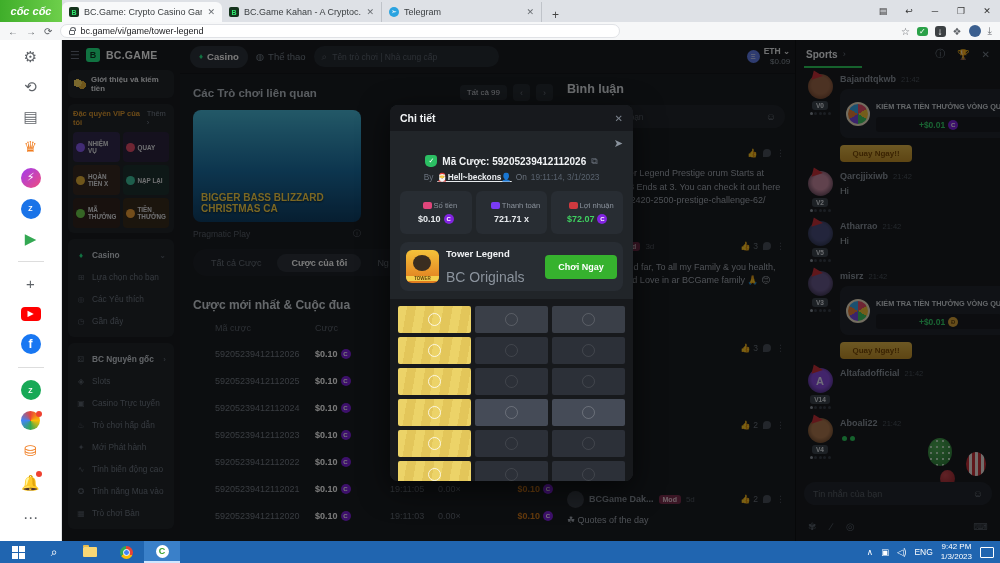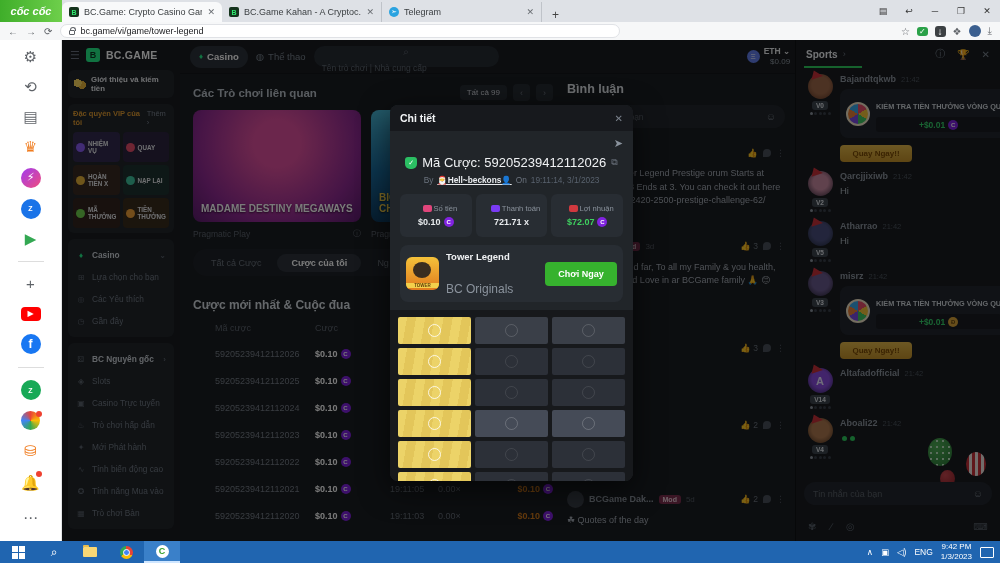--- a/index.html
+++ b/index.html
@@ -93,21 +93,21 @@
   .menu-item .chev { margin-left:auto; color:#5b636d; font-size:8px; }
 
   
   #topnav { position:absolute; left:118px; top:0; width:820px; height:34px; background:#1a1d21;
     display:flex; align-items:center; gap:8px; padding:0 10px; border-bottom:1px solid #131519;}
   .nav-pill { display:flex; align-items:center; gap:4px; background:#2d333b; border-radius:15px; height:22px;
     padding:0 9px; color:#fff; font-size:9.5px; font-weight:bold; }
   .dia { color:#24ee89; font-size:8px; }
   .nav-sports { display:flex; align-items:center; gap:4px; color:#79828d; font-size:9.5px; }
   #searchbox { width:185px; height:21px; background:#272c33; border-radius:11px; display:flex; align-items:center;
-    gap:5px; padding:0 8px;flex-direction:column; }
+    gap:5px; padding:0 8px; }
   #searchbox input { background:transparent; border:none; outline:none; color:#9aa3ad; font-size:8.5px; width:100%;
     font-family:inherit;}
   #searchbox input::placeholder { color:#5d6670; }
   .sg { color:#5d6670; font-size:10px; }
   #cur { margin-left:auto; display:flex; align-items:center; gap:4px; }
   .ethc { width:13px; height:13px; border-radius:50%; background:#627eea; color:#fff; font-size:8px;
     display:flex; align-items:center; justify-content:center;}
   #cur .col { line-height:1.15; text-align:right; }
   #cur .r1 { color:#e8eaec; font-size:8.5px; font-weight:bold; }
   #cur .r2 { color:#8e97a1; font-size:8px; }
@@ -239,21 +239,21 @@
   #modal { position:absolute; left:328px; top:65px; width:243px; height:376px; z-index:40; background:#212529;
     border-radius:8px; overflow:hidden; box-shadow:0 8px 30px rgba(0,0,0,.6); }
   #modal-h { height:26px; background:#17191d; display:flex; align-items:center; padding:0 10px; }
   #modal-h .t { color:#f2f4f6; font-size:10.5px; font-weight:bold; }
   #modal-h .x { margin-left:auto; color:#7b828c; font-size:10px; }
   #modal-b { padding:6px 10px 0; }
   .share-row { display:flex; justify-content:flex-end; color:#8a939d; font-size:11px; height:16px;}
   .id-row { display:flex; align-items:center; justify-content:center; gap:5px; margin-top:2px;}
   .shield { width:12px; height:12px; background:#2bbf63; border-radius:3px 3px 5px 5px; color:#fff; font-size:7px;
     display:flex; align-items:center; justify-content:center;}
-  .id-txt { color:#f0f2f4; font-size:13px; font-weight:normal; }
+  .id-txt { color:#f0f2f4; font-size:10px; font-weight:bold; }
   .copy { color:#737b86; font-size:9px; }
   .byline { display:flex; align-items:center; justify-content:center; gap:4px; margin-top:5px; font-size:8.3px;}
   .byline .g { color:#6b737e; }
   .byline .u { color:#e8ebee; font-weight:bold; text-decoration:underline; }
   .byline .d { color:#59626e; }
   #stats { display:flex; gap:4px; margin-top:9px; }
   .stat { flex:1; background:#282d33; border-radius:6px; height:43px; display:flex; flex-direction:column;
     align-items:center; justify-content:center; gap:4px;}
   .stat .lr { display:flex; align-items:center; gap:2px; font-size:7.6px; color:#8b939d;padding-left:8px; }
   .chip { width:9px; height:7px; border-radius:2px; }
@@ -261,21 +261,21 @@
   .stat .val { font-size:9px; font-weight:bold; color:#e8ebee; display:flex; align-items:center; gap:3px;}
   .stat .val.green { color:#3fd160; }
   #gamecard { margin-top:8px; background:#282d33; border-radius:8px; padding:6px; display:flex; align-items:center; gap:7px;}
   .thumb { width:33px; height:33px; border-radius:6px; background:linear-gradient(180deg,#f5c23a,#e07a1e);
     position:relative; overflow:hidden; flex:none;}
   .thumb:before { content:""; position:absolute; left:7px; top:5px; width:18px; height:16px; border-radius:50%;
     background:#3a2d20; }
   .thumb:after { content:"TOWER"; position:absolute; bottom:2px; left:0; right:0; text-align:center;
     font-size:4.5px; font-weight:bold; color:#5c3a08; background:#f3d04c; }
   .gname { color:#f0f2f4; font-size:9.5px; font-weight:bold; }
-  .gprov { color:#8b939d; font-size:12px; margin-top:20px; }
+  .gprov { color:#8b939d; font-size:14px; margin-top:10px; }
   #playbtn { margin-left:auto; width:72px; height:24px; background:#36b22e; border-radius:4px; color:#fff;
     font-size:9px; font-weight:bold; display:flex; align-items:center; justify-content:center; }
   #towerwrap { margin:8px -10px 0; background:#17191c; padding:7px 8px; height:215px; overflow:hidden; }
   #tower-grid { display:grid; grid-template-columns:1fr 1fr 1fr; gap:4px; }
   .ttile { height:27px; border-radius:2px; display:flex; align-items:center; justify-content:center; }
   .ttile .tilecoin { width:13px; height:13px; border-radius:50%; border:1.5px solid rgba(255,255,255,.1); }
   .ttile.win { background:repeating-linear-gradient(100deg,#ecd368 0 9px,#e3c65a 9px 18px); }
   .ttile.win .tilecoin { border-color:rgba(255,255,255,.8); }
   .ttile.dark { background:#2c3038; }
   .ttile.med { background:#3a3f48; } .ttile.med .tilecoin{ border-color:rgba(255,255,255,.16);}
@@ -503,29 +503,20 @@
 
   <div id="games-col">
     <div id="rel-row">
       <span id="rel-title">Các Trò chơi liên quan</span>
       <span class="pill-s">Tất cả 99</span>
       <span class="arr">‹</span>
       <span class="arr">›</span>
     </div>
     <div id="banners">
       <div class="banner">
-        <div class="bimg b1">
-            <span class="btitle">MADAME DESTINY MEGAWAYS</span>
-          </div>
-        <div class="bprov">
-            <span>Pragmatic Play</span>
-            <span class="i">ⓘ</span>
-          </div>
-      </div>
-      <div class="banner">
         <div class="bimg b2">
             <span class="btitle">BIGGER BASS BLIZZARD CHRISTMAS CA</span>
           </div>
         <div class="bprov">
             <span>Pragmatic Play</span>
             <span class="i">ⓘ</span>
           </div>
       </div>
     </div>
     <div id="tabsbar">

